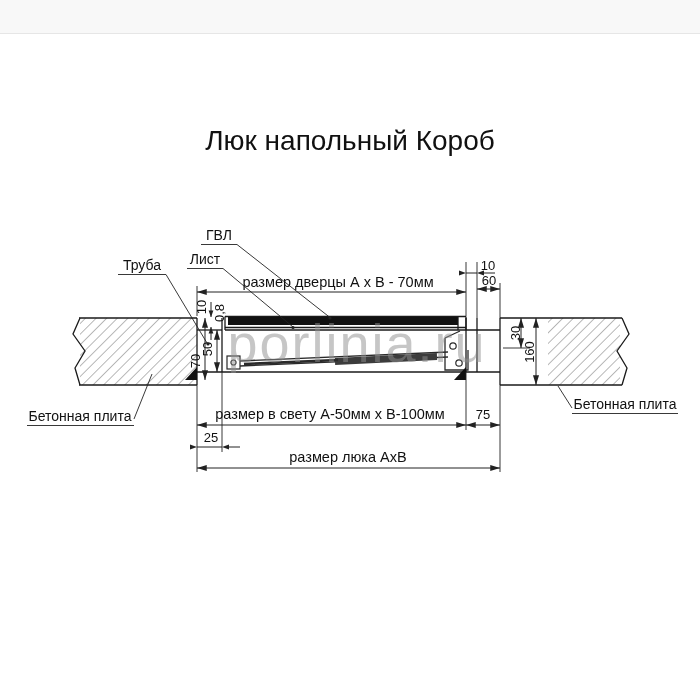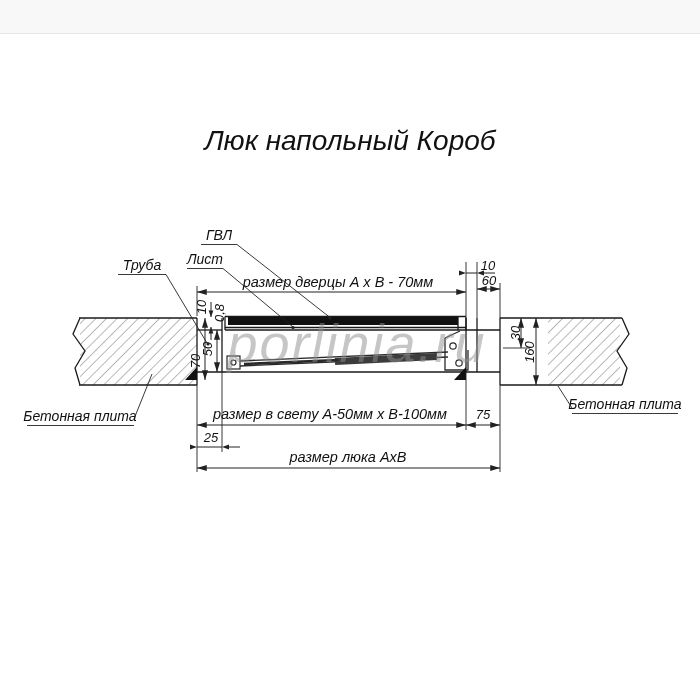--- a/index.html
+++ b/index.html
@@ -1,17 +1,17 @@
 <!DOCTYPE html>
 <html><head>
 <meta charset="utf-8">
 <style>
   html,body { margin:0; padding:0; background:#fff; }
   .canvas { position:relative; width:700px; height:700px; background:#ffffff; overflow:hidden;
-            font-family:"Liberation Sans", sans-serif;font-style:italic; }
+            font-family:"Liberation Sans", sans-serif; }
   svg { position:absolute; left:0; top:0; }
   text { font-family:"Liberation Sans", sans-serif; fill:#111; }
   .title   { font-size:28px; }
   .dim     { font-size:14.5px; }
   .num     { font-size:13px; }
   .callout { font-size:14px; }
   .wm      { font-size:54px; fill:#8f8f8f; opacity:0.5; letter-spacing:2px; }
   .thin  { stroke:#222; stroke-width:0.9; fill:none; }
   .main  { stroke:#1a1a1a; stroke-width:1.3; fill:none; }
   .dimln { stroke:#222; stroke-width:1; fill:none; }

